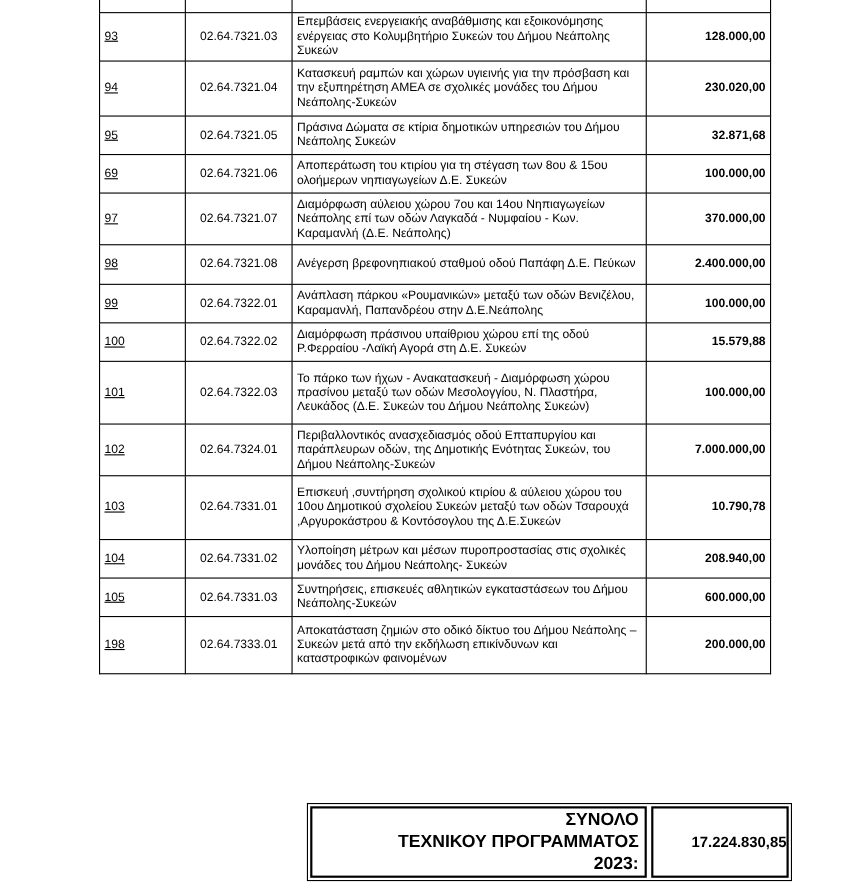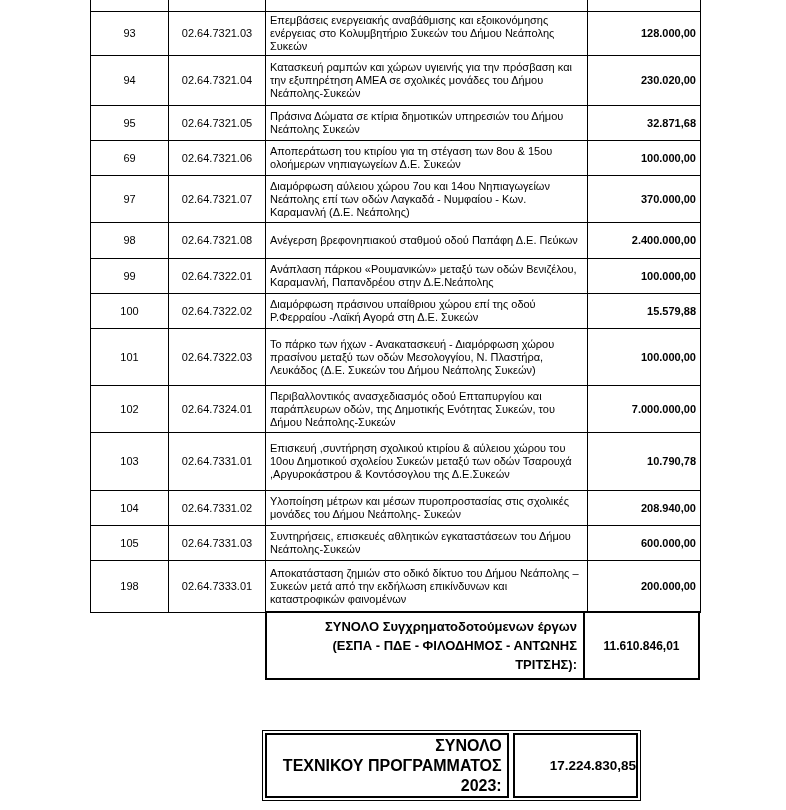--- a/index.html
+++ b/index.html
@@ -30,21 +30,21 @@
   }
   table.main td {
     border: 1px solid #000000;
     font-size: 11px;
     line-height: 13px;
     vertical-align: middle;
     padding: 2px 4px;
     overflow: hidden;
   }
   tr.stub td { height: 23px; padding: 0; border-top: none; }
-  td.c-num  { text-align: center; }
+  td.c-num  { text-align: left; text-decoration: underline; }
   td.c-code { text-align: center; }
   td.c-desc { text-align: left; padding: 2px 5px; }
   td.c-amt  { text-align: right; font-weight: bold; padding-right: 4px; }
 
   
   .subtotal {
     position: absolute;
     left: 265px;
     top: 611px;
     width: 435px;
@@ -75,23 +75,23 @@
     display: flex;
     align-items: center;
     justify-content: center;
     font-weight: bold;
     font-size: 12px;
   }
 
   
   .grand {
     position: absolute;
-    left: 262px;
+    left: 279px;
     top: 730px;
-    width: 379px;
+    width: 441px;
     height: 71px;
     box-sizing: border-box;
     border: 1px solid #000000;
     padding: 2px;
     display: flex;
     gap: 4px;
   }
   .g-label {
     box-sizing: border-box;
     width: 315px;
@@ -217,26 +217,20 @@
   </tr>
         <tr style="height: 52px;">
     <td class="c-num">198</td>
     <td class="c-code">02.64.7333.01</td>
     <td class="c-desc">Αποκατάσταση ζημιών στο οδικό δίκτυο του Δήμου Νεάπολης – Συκεών μετά από την εκδήλωση επικίνδυνων και καταστροφικών φαινομένων</td>
     <td class="c-amt">200.000,00</td>
   </tr>
       </tbody>
   </table>
 
-  <div class="subtotal">
-    <div class="sub-label">ΣΥΝΟΛΟ Συγχρηματοδοτούμενων έργων
-(ΕΣΠΑ - ΠΔΕ - ΦΙΛΟΔΗΜΟΣ - ΑΝΤΩΝΗΣ
-ΤΡΙΤΣΗΣ):</div>
-    <div class="sub-amount">11.610.846,01</div>
-  </div>
 
   <div class="grand">
     <div class="g-label">ΣΥΝΟΛΟ
 ΤΕΧΝΙΚΟΥ ΠΡΟΓΡΑΜΜΑΤΟΣ
 2023:</div>
     <div class="g-amount">17.224.830,85</div>
   </div>
 
 </div>
 

